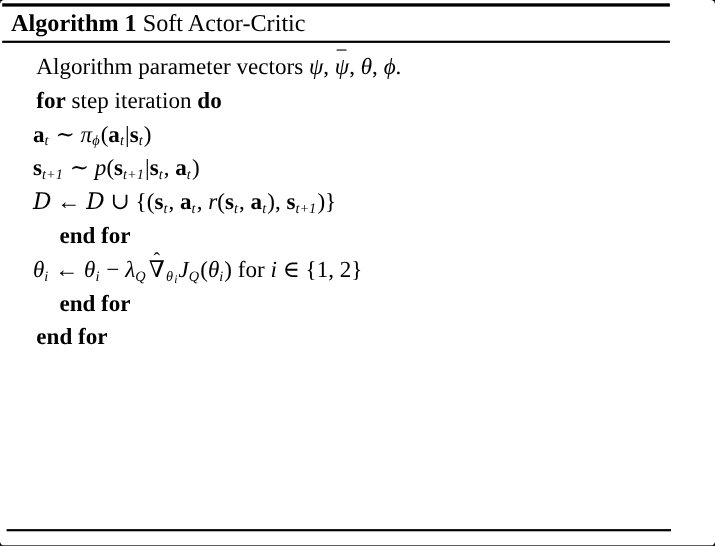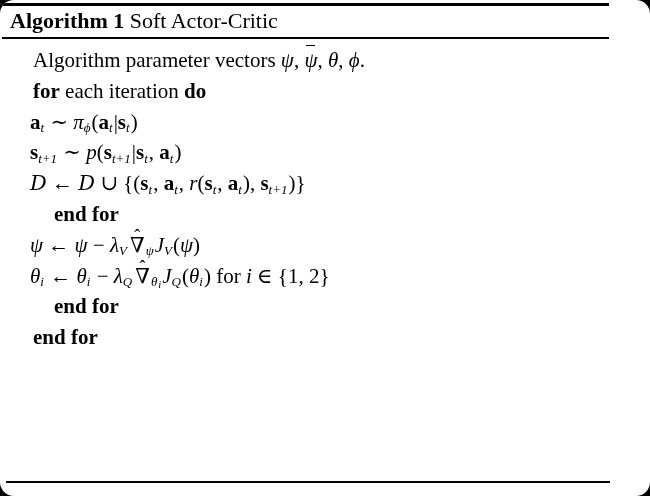--- a/index.html
+++ b/index.html
@@ -8,21 +8,21 @@
     background: #000000;
     width: 650px;
     height: 496px;
     overflow: hidden;
   }
   .paper {
     position: relative;
     width: 650px;
     height: 496px;
     background: #ffffff;
-    border-radius: 14px;
+    border-radius: 4px;
     overflow: hidden;
     color: #000000;
     font-family: "Liberation Serif", "DejaVu Serif", serif;
   }
   .rule {
     position: absolute;
     left: 2px;
     width: 607px;
     background: #000000;
   }
@@ -106,24 +106,23 @@
 </style>
 </head>
 <body>
 
 <div class="paper">
   <div class="rule thick"></div>
   <div class="header"><span class="label">Algorithm 1</span><span> Soft Actor-Critic</span></div>
   <div class="rule mid"></div>
   <div class="algo-body">
       <div class="line i1"><span class="t-rm">Algorithm parameter vectors </span><span class="t-it">ψ</span><span class="t-rm">, </span><span class="t-bar">ψ</span><span class="t-rm">, </span><span class="t-it">θ</span><span class="t-rm">, </span><span class="t-it">ϕ</span><span class="t-rm">.</span></div>
-      <div class="line i1"><span class="t-bf">for</span><span class="t-rm"> each iteration </span><span class="t-bf">do</span></div>
+      <div class="line i1"><span class="t-bf">for</span><span class="t-rm"> step iteration </span><span class="t-bf">do</span></div>
       <div class="line i3"><span class="t-mbf">a</span><span class="t-sub">t</span><span class="t-rm"> ∼ </span><span class="t-it">π</span><span class="t-sub">ϕ</span><span class="t-rm">(</span><span class="t-mbf">a</span><span class="t-sub">t</span><span class="t-rm">|</span><span class="t-mbf">s</span><span class="t-sub">t</span><span class="t-rm">)</span></div>
       <div class="line i3"><span class="t-mbf">s</span><span class="t-sub">t+1</span><span class="t-rm"> ∼ </span><span class="t-it">p</span><span class="t-rm">(</span><span class="t-mbf">s</span><span class="t-sub">t+1</span><span class="t-rm">|</span><span class="t-mbf">s</span><span class="t-sub">t</span><span class="t-rm">, </span><span class="t-mbf">a</span><span class="t-sub">t</span><span class="t-rm">)</span></div>
       <div class="line i3"><span class="t-cal">D</span><span class="t-rm"> ← </span><span class="t-cal">D</span><span class="t-rm"> ∪ {(</span><span class="t-mbf">s</span><span class="t-sub">t</span><span class="t-rm">, </span><span class="t-mbf">a</span><span class="t-sub">t</span><span class="t-rm">, </span><span class="t-it">r</span><span class="t-rm">(</span><span class="t-mbf">s</span><span class="t-sub">t</span><span class="t-rm">, </span><span class="t-mbf">a</span><span class="t-sub">t</span><span class="t-rm">), </span><span class="t-mbf">s</span><span class="t-sub">t+1</span><span class="t-rm">)}</span></div>
       <div class="line i2"><span class="t-bf">end for</span></div>
-      <div class="line i3"><span class="t-it">ψ</span><span class="t-rm"> ← </span><span class="t-it">ψ</span><span class="t-rm"> − </span><span class="t-it">λ</span><span class="t-sub">V</span><span class="t-hat">∇</span><span class="t-sub">ψ</span><span class="t-it">J</span><span class="t-sub">V</span><span class="t-rm">(</span><span class="t-it">ψ</span><span class="t-rm">)</span></div>
       <div class="line i3"><span class="t-it">θ</span><span class="t-sub">i</span><span class="t-rm"> ← </span><span class="t-it">θ</span><span class="t-sub">i</span><span class="t-rm"> − </span><span class="t-it">λ</span><span class="t-sub">Q</span><span class="t-hat">∇</span><span class="t-sub">θ</span><span class="t-ssub">i</span><span class="t-it">J</span><span class="t-sub">Q</span><span class="t-rm">(</span><span class="t-it">θ</span><span class="t-sub">i</span><span class="t-rm">) for </span><span class="t-it">i</span><span class="t-rm"> ∈ {1, 2}</span></div>
       <div class="line i2"><span class="t-bf">end for</span></div>
       <div class="line i1"><span class="t-bf">end for</span></div>
     </div>
   <div class="rule bottom"></div>
 </div>
 
 </body></html>

